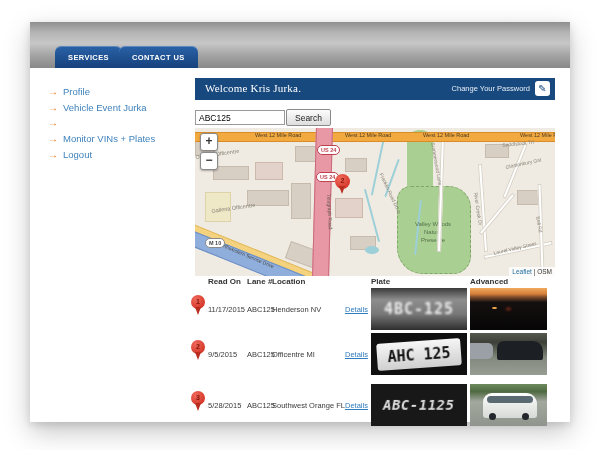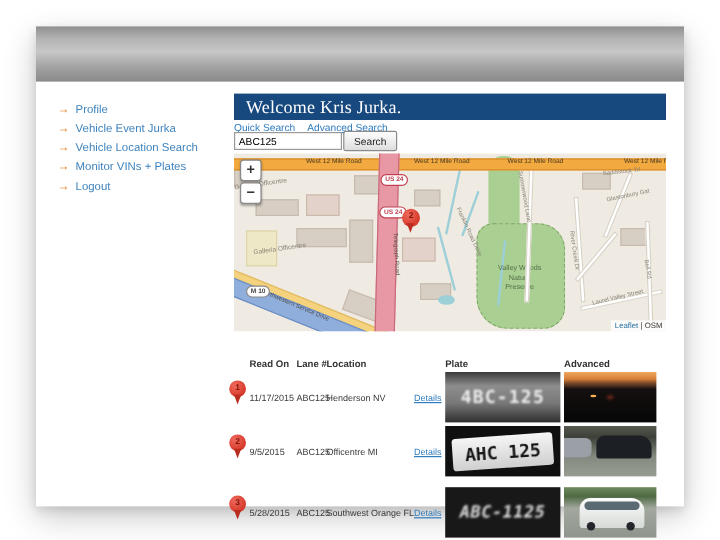--- a/index.html
+++ b/index.html
@@ -16,21 +16,21 @@
   .tab.red{height:26px;bottom:-2px;border-radius:7px;font-size:10.5px;line-height:25px;padding:0 17px;
            background:linear-gradient(#d4576a,#b82c41);box-shadow:inset 0 1px 0 rgba(255,255,255,.35),0 1px 2px rgba(0,0,0,.3);}
   
   .sidebar{position:absolute;left:18px;top:64px;width:150px;}
   .side-item{display:flex;align-items:center;gap:5px;margin-bottom:5px;cursor:pointer;}
   .side-item .lbl{color:#3E82BC;font-size:9.5px;}
   .side-item .arrow{color:#E8760D;font-weight:bold;font-size:10px;line-height:10px;}
   
   .welcome-bar{position:absolute;left:165px;top:56px;width:360px;height:22px;background:#17497E;}
   .welcome-text{position:absolute;left:10px;top:4px;color:#fff;font-family:"Liberation Serif","DejaVu Serif",serif;
-                font-size:15px;letter-spacing:.2px;}
+                font-size:11px;letter-spacing:.2px;}
   .cyp{position:absolute;right:5px;top:3px;display:flex;align-items:center;gap:5px;cursor:pointer;}
   .cyp .cyp-lbl{color:#e8eef6;font-size:7.5px;}
   .edit-icon{display:inline-block;width:15px;height:15px;background:#fff;border-radius:3px;color:#17497E;
              font-size:10px;line-height:15px;text-align:center;font-weight:bold;}
   
   .search-links{position:absolute;left:165px;top:79px;display:flex;gap:10px;}
   .search-links a{color:#2F7CBE;font-size:8.5px;text-decoration:underline;cursor:pointer;}
   .search-input{position:absolute;left:165px;top:88px;width:82px;height:13px;border:1px solid #999;
                 font-size:8.5px;padding:0 3px;font-family:inherit;}
   .search-btn{position:absolute;left:256px;top:87px;height:17px;font-size:8.5px;padding:0 8px;
@@ -64,21 +64,21 @@
   .attrib{position:absolute;right:0;bottom:0;background:rgba(255,255,255,.8);font-size:6.5px;
           padding:1px 3px;color:#333;}
   .attrib .lf{color:#236EA0;cursor:pointer;}
   
   .pin{position:absolute;width:14px;height:14px;border-radius:50%;
        background:radial-gradient(circle at 35% 30%,#f0695c,#d63a2c 70%);}
   .pin::after{content:'';position:absolute;left:4px;top:12px;border-left:3px solid transparent;
        border-right:3px solid transparent;border-top:8px solid #b92c20;}
   .pin .num{position:absolute;width:100%;text-align:center;top:3px;font-size:7px;font-weight:bold;color:#7e1408;}
   
-  .results{position:absolute;left:165px;top:254px;width:362px;height:146px;margin-top:22px;}
+  .results{position:absolute;left:165px;top:254px;width:362px;height:146px;}
   .rh{position:absolute;top:1px;font-size:8px;font-weight:bold;color:#333;white-space:nowrap;}
   .res-row{position:absolute;left:0;width:362px;height:44px;}
   .rc{position:absolute;top:17px;font-size:7.5px;color:#3a3a3a;white-space:nowrap;}
   .details{position:absolute;left:150px;top:17px;font-size:7.5px;color:#2F7CBE;text-decoration:underline;cursor:pointer;}
   .plate-box{position:absolute;left:176px;top:0;width:96px;height:42px;overflow:hidden;display:flex;
              align-items:center;justify-content:center;font-family:"DejaVu Sans Mono","Liberation Mono",monospace;
              font-weight:bold;}
   .pb1{background:linear-gradient(180deg,#3a3a3a 0%,#8d8d8d 28%,#787878 62%,#2e2e2e 100%);}
   .pb1 .ptxt{color:#efefef;font-size:15px;letter-spacing:1px;filter:blur(1.1px);}
   .pb2{background:#101010;}
@@ -98,53 +98,54 @@
             background:linear-gradient(#fdfdfd,#d6dad6);}
   .ov3 .van-win{position:absolute;left:4px;top:3px;width:46px;height:7px;border-radius:4px;background:#5a6a72;}
   .ov3 .wheel{position:absolute;bottom:-2px;width:7px;height:7px;border-radius:50%;background:#23262a;}
 </style>
 </head>
 <body>
 
 <div class="page">
 
   <div class="topbar">
+    <div class="tab" style="left:25px">SERVICES</div>
+    <div class="tab" style="left:89px">CONTACT US</div>
   </div>
 
   <div class="sidebar">
     <div class="side-item">
       <span class="arrow">→</span>
       <span class="lbl">Profile</span>
     </div>
     <div class="side-item">
       <span class="arrow">→</span>
       <span class="lbl">Vehicle Event Jurka</span>
     </div>
     <div class="side-item">
       <span class="arrow">→</span>
-      <span class="lbl">Vehicle Location Search</span>
     </div>
     <div class="side-item">
       <span class="arrow">→</span>
       <span class="lbl">Monitor VINs + Plates</span>
     </div>
     <div class="side-item">
       <span class="arrow">→</span>
       <span class="lbl">Logout</span>
     </div>
   </div>
 
   <div class="welcome-bar">
     <span class="welcome-text">Welcome Kris Jurka.</span>
-  </div>
-
-  <div class="search-links">
-    <a>Quick Search</a>
-    <a>Advanced Search</a>
-  </div>
+    <span class="cyp">
+      <span class="cyp-lbl">Change Your Password</span>
+      <span class="edit-icon">✎</span>
+    </span>
+  </div>
+
   <input class="search-input" value="ABC125" style="">
   <button class="search-btn">Search</button>
 
   <div class="map">
 
     <div class="bld" style="left:0;top:12px;width:18px;height:14px"></div>
     <div class="bld" style="left:18px;top:38px;width:34px;height:12px"></div>
     <div class="bld pk" style="left:60px;top:34px;width:26px;height:16px"></div>
     <div class="bld yl" style="left:10px;top:64px;width:24px;height:28px"></div>
     <div class="bld" style="left:52px;top:62px;width:40px;height:14px"></div>

